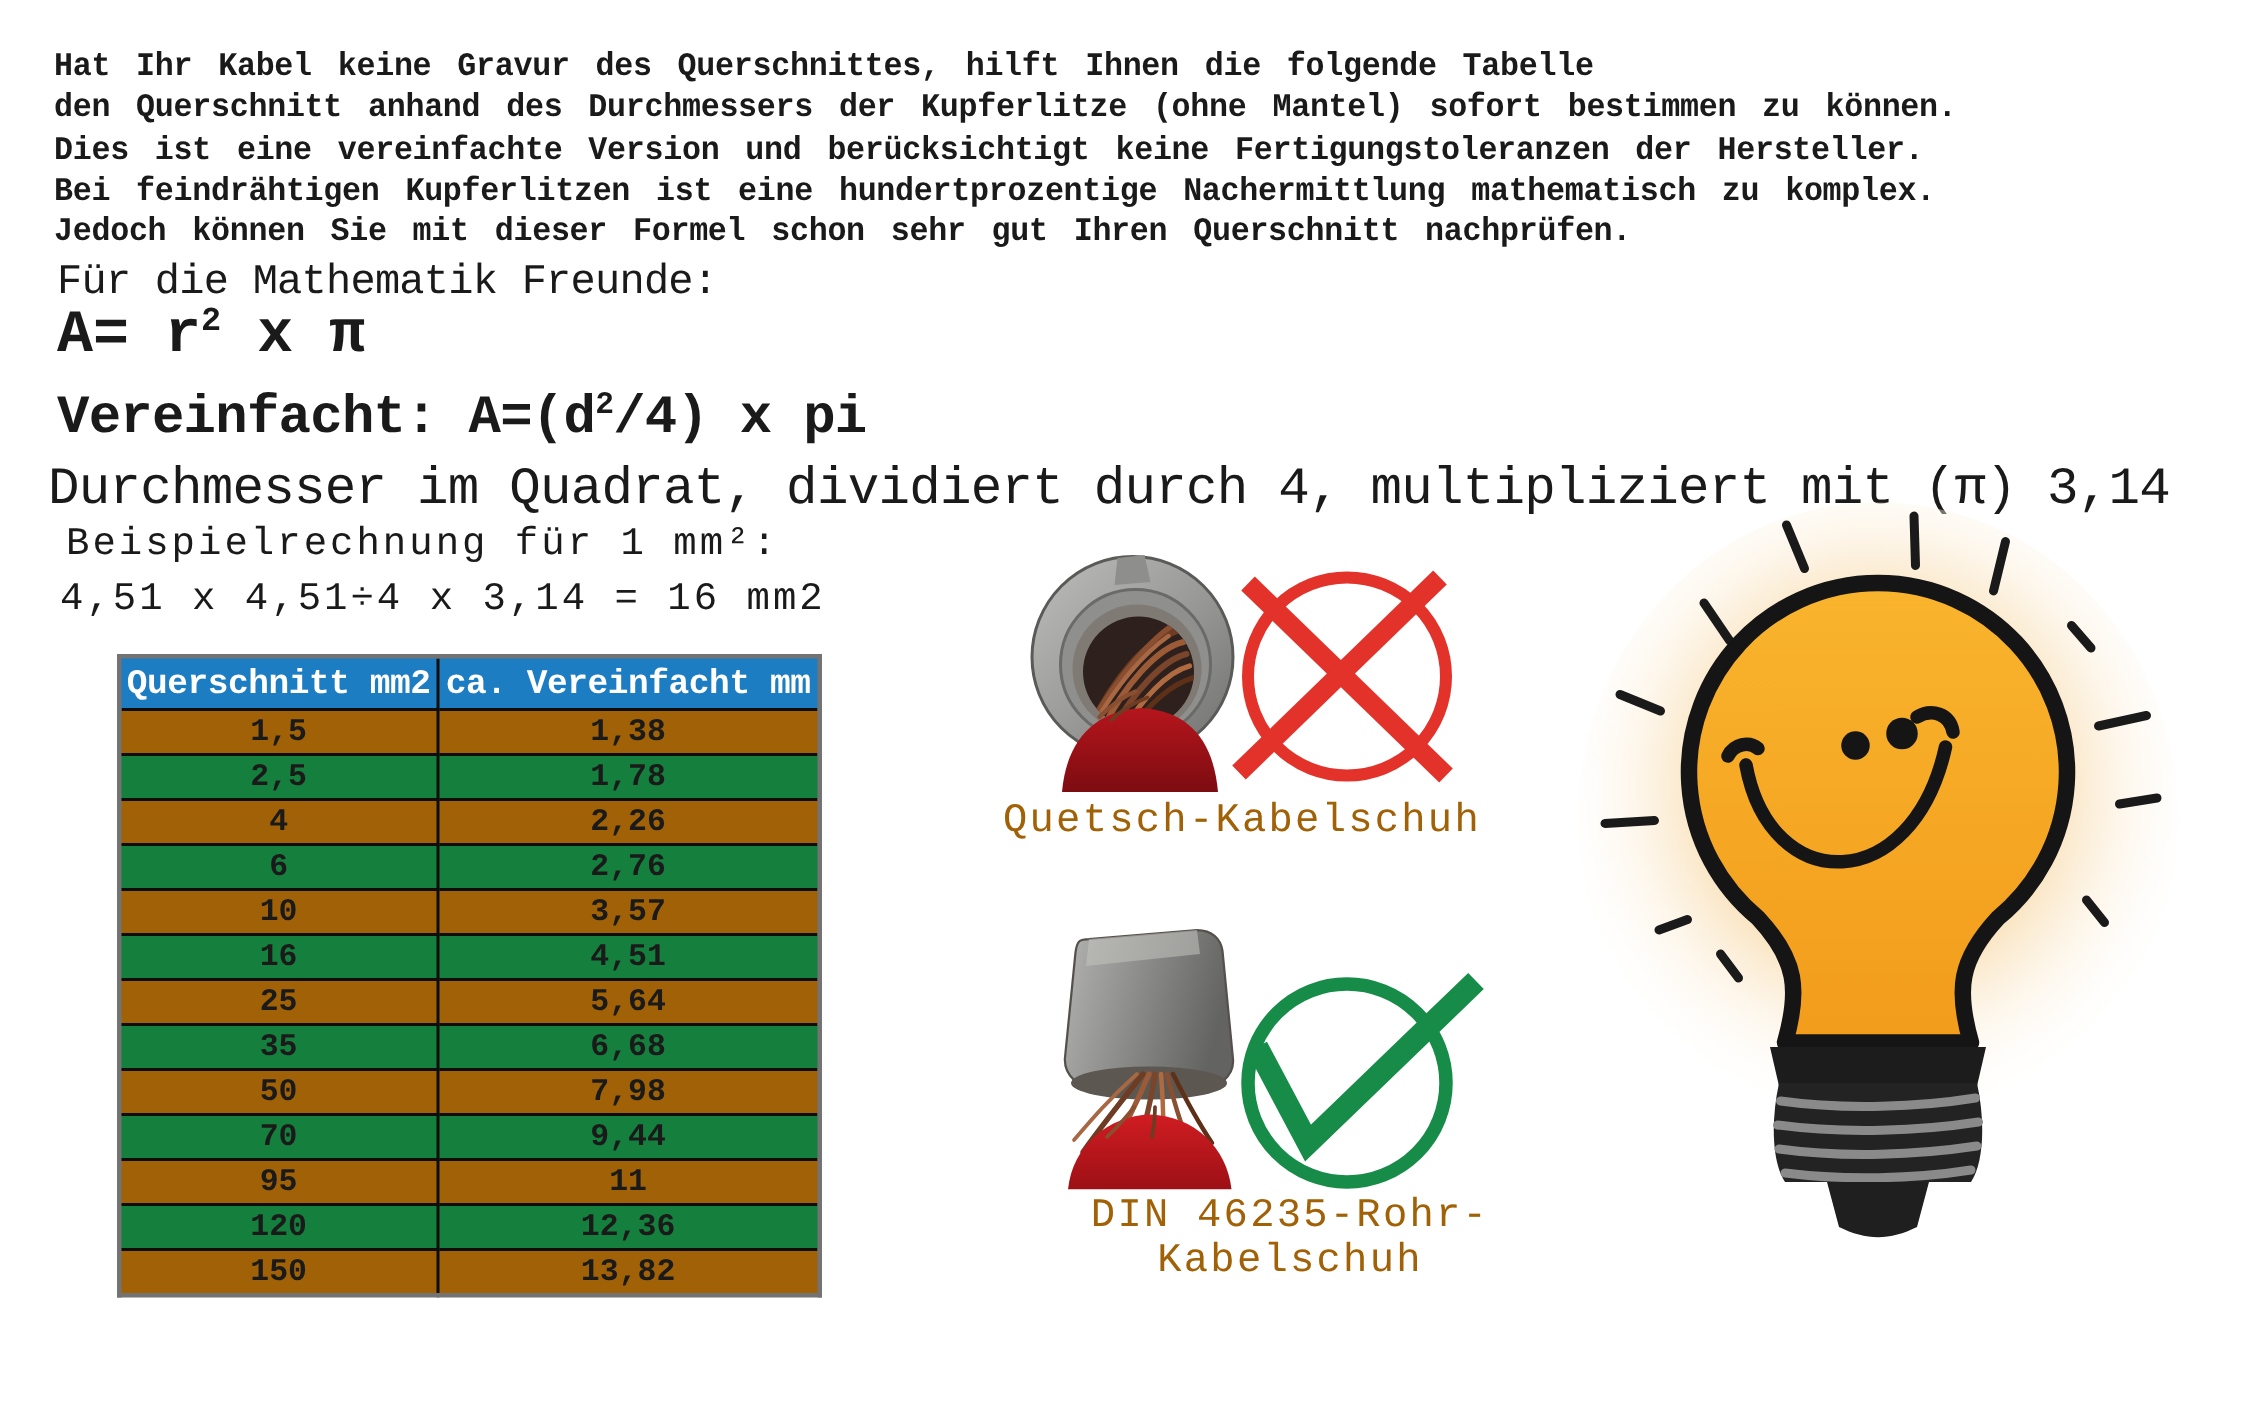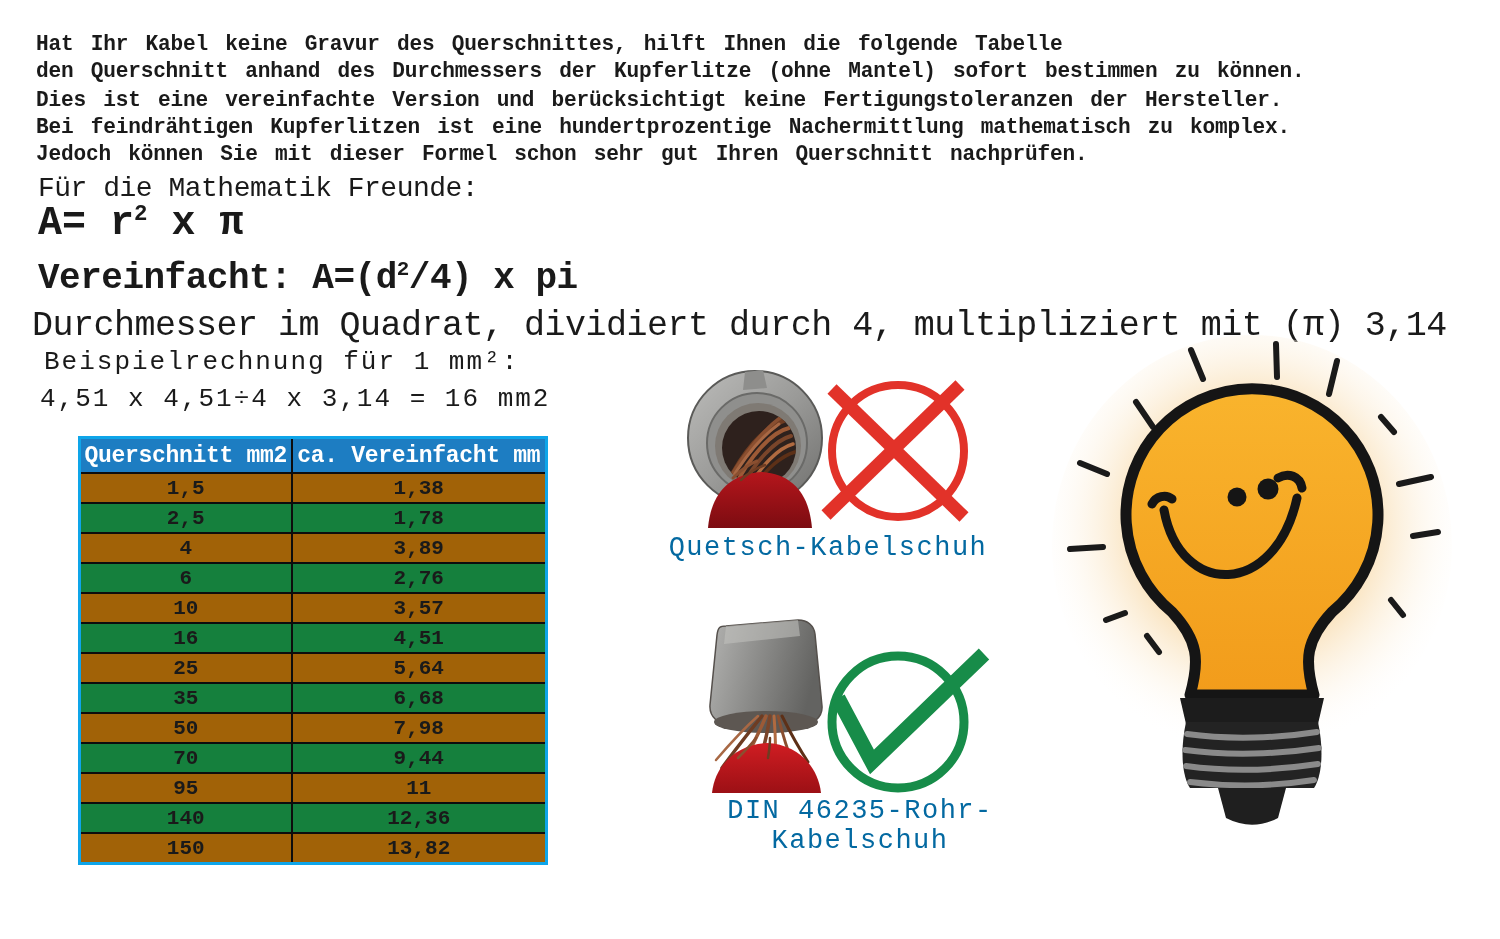--- a/index.html
+++ b/index.html
@@ -16,31 +16,31 @@
   .math-intro{position:absolute;left:38px;top:173px;font-size:28px;font-weight:400;letter-spacing:-0.5px;}
   .formula-big{position:absolute;left:38px;top:201px;font-size:40px;font-weight:700;letter-spacing:0px;}
   .formula-big sup{font-size:56%;vertical-align:super;font-weight:700;}
   .simplified{position:absolute;left:38px;top:258px;font-size:36px;font-weight:600;letter-spacing:-0.5px;}
   .simplified sup{font-size:58%;vertical-align:super;}
   .diameter-expl{position:absolute;left:32px;top:306px;font-size:35px;font-weight:400;letter-spacing:-0.5px;}
   .example-title{position:absolute;left:44px;top:347px;font-size:26px;font-weight:400;letter-spacing:2px;}
   .example-calc{position:absolute;left:40px;top:384px;font-size:26px;font-weight:400;letter-spacing:2px;}
   
   table.qtable{position:absolute;left:78px;top:436px;width:467px;border-collapse:collapse;
-               border:3px solid #0ea5e9;table-layout:fixed;}
+               border:3px solid #737373;table-layout:fixed;}
   table.qtable th{background:#1d7dc2;color:#ffffff;font-size:23px;font-weight:700;
                   height:33px;border:2px solid #0d0d0d;padding:0 2px;letter-spacing:-0.3px;}
   table.qtable td{font-size:21px;font-weight:700;text-align:center;height:28px;
                   border:2px solid #0d0d0d;padding:0;background:#15803d;}
   table.qtable tr.gray td{background:#a16207;}
   table.qtable col.c1{width:212px;} table.qtable col.c2{width:255px;}
   
   .fig-svg{position:absolute;}
   .fig-caption{position:absolute;text-align:center;font-size:27px;font-weight:400;
-               letter-spacing:1.5px;color:#0369a1;}
+               letter-spacing:1.5px;color:#a16207;}
   .cap1{left:668px;top:533px;width:320px;}
   .cap2{left:655px;top:796px;width:410px;}
 </style>
 </head>
 <body>
 
 <div class="canvas">
 
   <div class="para para1">
     <div>Hat Ihr Kabel keine Gravur des Querschnittes, hilft Ihnen die folgende Tabelle</div>
@@ -75,21 +75,21 @@
         <tr class="gray">
           <td>1,5</td>
           <td>1,38</td>
         </tr>
         <tr>
           <td>2,5</td>
           <td>1,78</td>
         </tr>
         <tr class="gray">
           <td>4</td>
-          <td>3,89</td>
+          <td>2,26</td>
         </tr>
         <tr>
           <td>6</td>
           <td>2,76</td>
         </tr>
         <tr class="gray">
           <td>10</td>
           <td>3,57</td>
         </tr>
         <tr>
@@ -110,21 +110,21 @@
         </tr>
         <tr>
           <td>70</td>
           <td>9,44</td>
         </tr>
         <tr class="gray">
           <td>95</td>
           <td>11</td>
         </tr>
         <tr>
-          <td>140</td>
+          <td>120</td>
           <td>12,36</td>
         </tr>
         <tr class="gray">
           <td>150</td>
           <td>13,82</td>
         </tr>
       </tbody>
   </table>
 
   <svg class="fig-svg" style="left:683px;top:358px;" width="150" height="170" viewBox="0 0 150 170">

